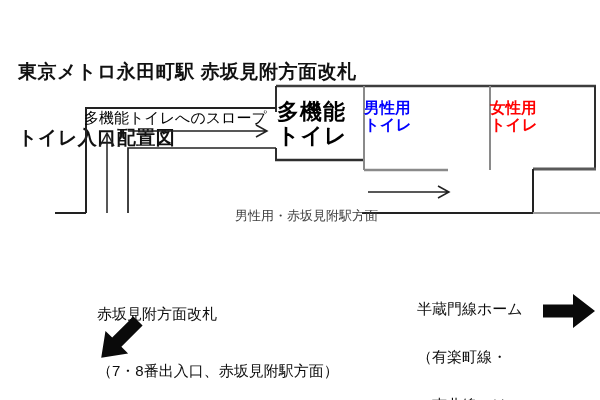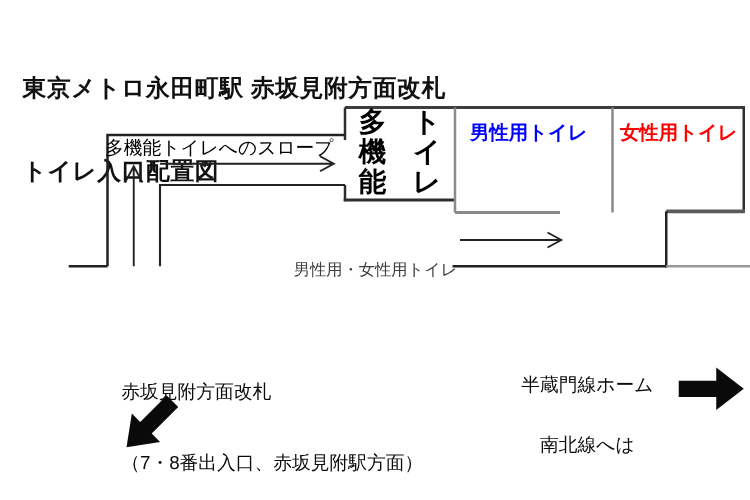--- a/index.html
+++ b/index.html
@@ -4,21 +4,21 @@
 <style>
   html,body{margin:0;padding:0;background:#fff;}
   body{
     width:600px;height:400px;position:relative;overflow:hidden;
     font-family:"Liberation Sans","DejaVu Sans",sans-serif;
     color:#111;
   }
   .abs{position:absolute;}
   #title{left:18px;top:17px;font-size:19px;font-weight:bold;line-height:22px;letter-spacing:.5px;white-space:pre;}
   #map-svg{left:0;top:0;}
-  .room-label{display:flex;flex-direction:row;align-items:flex-end;justify-content:center;text-align:center;font-weight:bold;font-family:Liberation Mono, monospace;}
+  .room-label{display:flex;flex-direction:column;align-items:flex-start;justify-content:center;text-align:center;font-weight:bold;}
   #multi-room-label{left:277px;top:87px;width:87px;height:73px;font-size:22px;line-height:24px;letter-spacing:1px;color:#000;}
   #mens-room-label{left:364px;top:99px;width:118px;font-size:15.5px;line-height:17px;}
   #womens-room-label{left:490px;top:99px;width:106px;font-size:15.5px;line-height:17px;}
   #multi-slope-label{left:84px;top:109px;font-size:15px;white-space:nowrap;color:#000000;}
   #mw-slope-label{left:235px;top:177px;font-size:13px;line-height:15.5px;color:#3d3d3d;white-space:pre;}
   #gate-label{left:97px;top:266px;font-size:15px;line-height:19px;white-space:pre;color:#0c0c0c;}
   #platform-label{left:417px;top:269px;font-size:15px;line-height:16px;white-space:pre;color:#0c0c0c;}
 </style>
 </head>
 <body>
@@ -71,26 +71,27 @@
   <div>男性用</div>
   <div>トイレ</div>
 </div>
 
 <div id="womens-room-label" class="abs room-label" style="color: rgb(255, 0, 0);">
   <div>女性用</div>
   <div>トイレ</div>
 </div>
 
 <div id="mw-slope-label" class="abs">
-  <div>男性用・女性用トイレ</div>
+  <div>男性用・赤坂見附駅方面</div>
 </div>
 
 <div id="gate-label" class="abs">
   <div>赤坂見附方面改札</div>
   <div>（7・8番出入口、赤坂見附駅方面）</div>
 </div>
 
 <div id="platform-label" class="abs">
   <div>半蔵門線ホーム</div>
+  <div>（有楽町線・</div>
   <div>　南北線へは</div>
   
   
 </div>
 
 </body></html>

